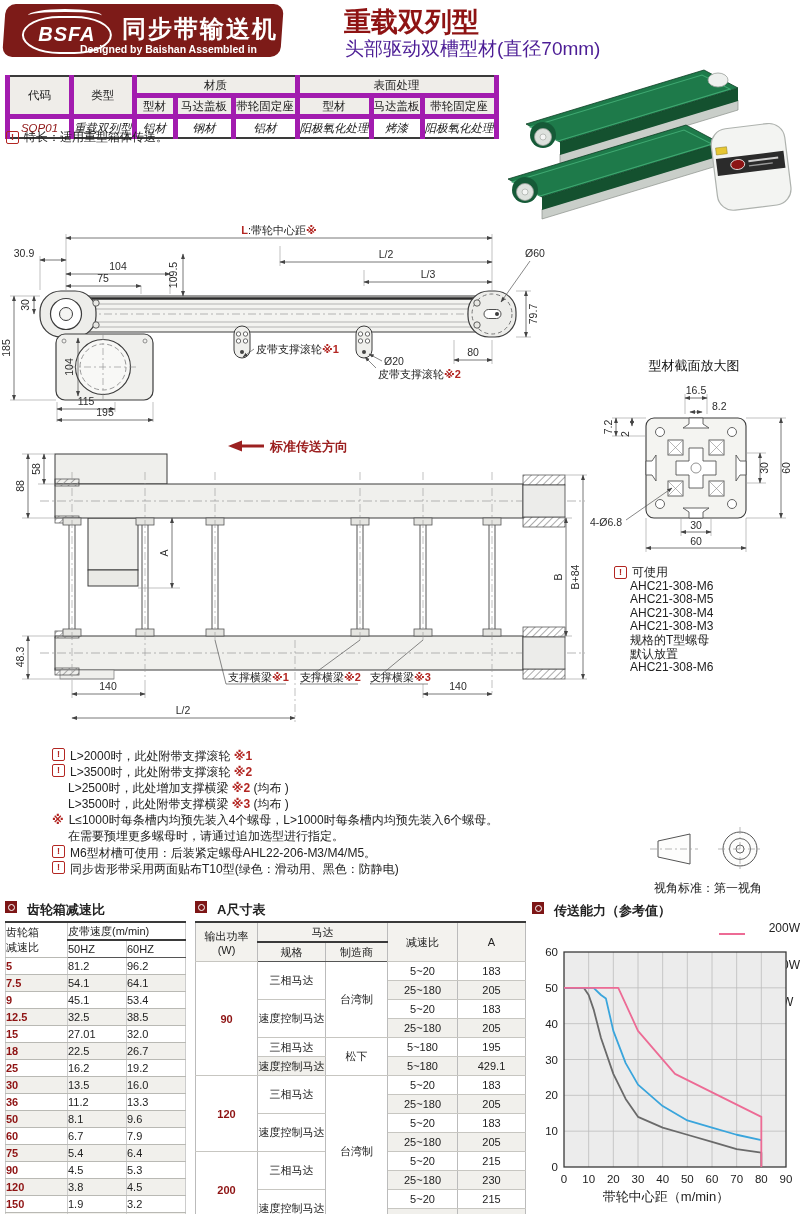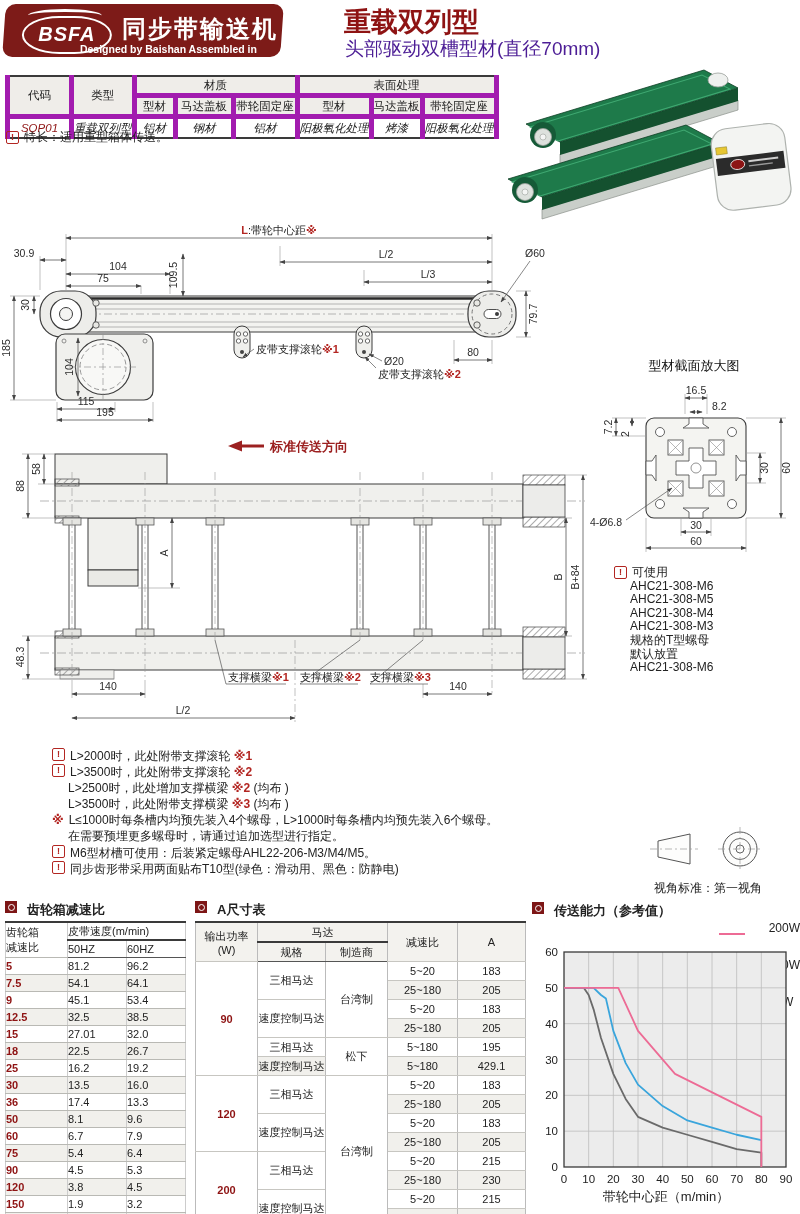--- a/index.html
+++ b/index.html
@@ -591,21 +591,21 @@
           <td>16.2</td>
           <td>19.2</td>
         </tr>
         <tr>
           <td>30</td>
           <td>13.5</td>
           <td>16.0</td>
         </tr>
         <tr>
           <td>36</td>
-          <td>17.4</td>
+          <td>11.2</td>
           <td>13.3</td>
         </tr>
         <tr>
           <td>50</td>
           <td>8.1</td>
           <td>9.6</td>
         </tr>
         <tr>
           <td>60</td>
           <td>6.7</td>

